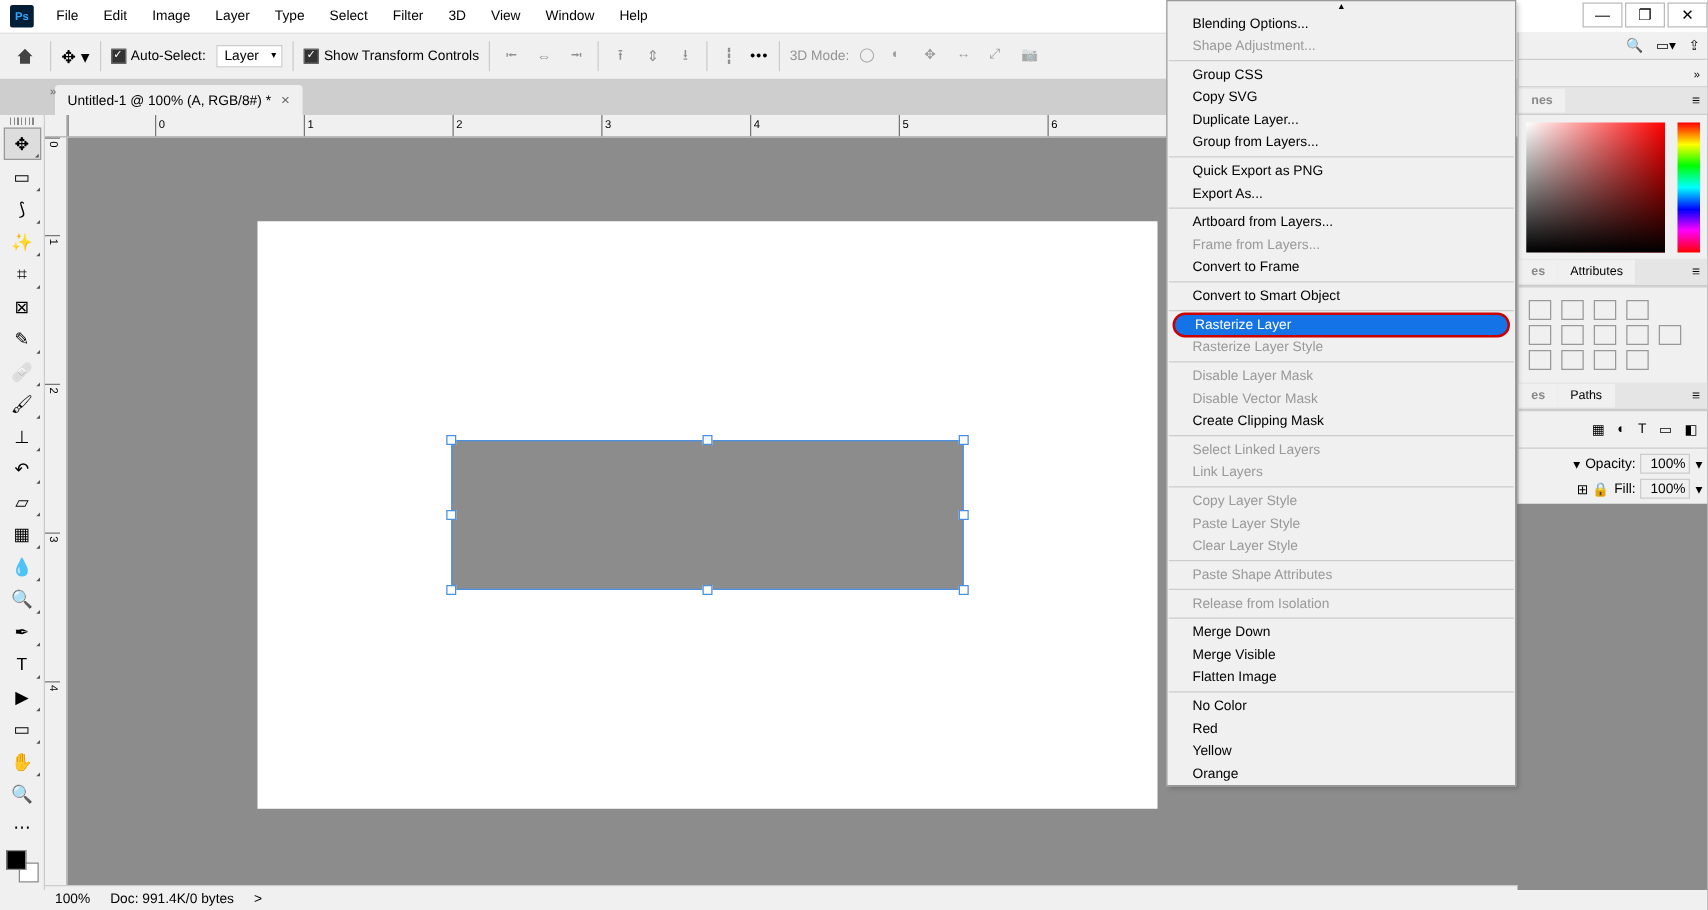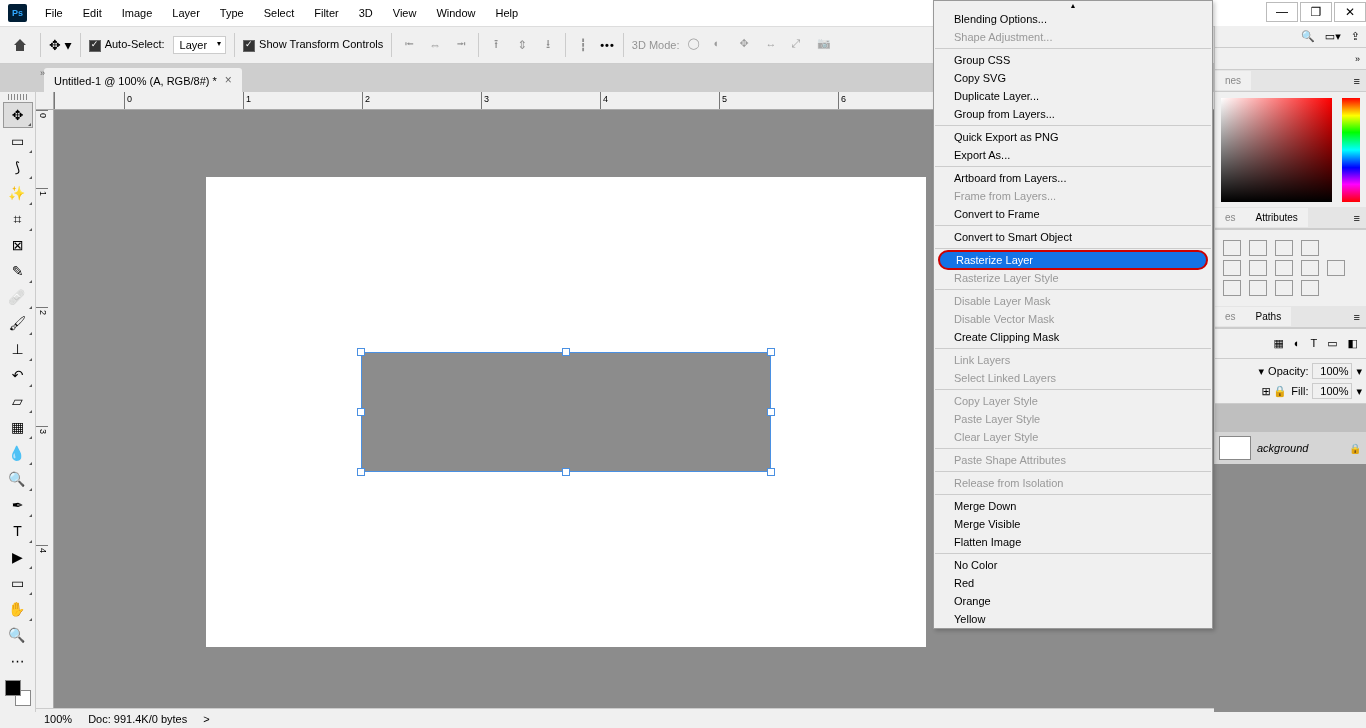--- a/index.html
+++ b/index.html
@@ -53,21 +53,21 @@
 .context-menu { position: absolute; top: 0; left: 933px; width: 280px; background: #f0f0f0; border: 1px solid #999; box-shadow: 2px 2px 4px rgba(0,0,0,0.2); z-index: 100; }
 .ctx-scroll-up { text-align: center; font-size: 7px; padding: 1px; }
 .ctx-item { padding: 3px 20px; cursor: default; }
 .ctx-item.disabled { color: #999; }
 .ctx-item.highlighted { background: #1473e6; color: #fff; border: 2px solid #c00; border-radius: 10px; margin: -1px 4px; padding: 2px 16px; }
 .ctx-sep { height: 1px; background: #ccc; margin: 2px 1px; }
 
 .right-panels { position: absolute; right: 0; top: 26px; width: 152px; background: #f0f0f0; border-left: 1px solid #ccc; }
 .panel-icons-row { height: 22px; border-bottom: 1px solid #ccc; display: flex; justify-content: flex-end; align-items: center; padding: 0 6px; gap: 10px; }
 .panel-tab { padding: 4px 10px; background: #f0f0f0; font-size: 10px; }
-.panel-tab.muted { color: #888; }
+.panel-tab.muted { color: #888; font-weight: bold; }
 .panel-header { display: flex; border-bottom: 1px solid #ccc; background: #e5e5e5; height: 22px; align-items: center; }
 .color-panel { height: 115px; padding: 6px; position: relative; }
 .color-picker { position: absolute; left: 6px; top: 6px; right: 34px; height: 104px; background: linear-gradient(to bottom, rgba(0,0,0,0) 0%, rgba(0,0,0,1) 100%), linear-gradient(to right, #fff 0%, #ff0000 100%); }
 .hue-strip { position: absolute; right: 6px; top: 6px; width: 18px; height: 104px; background: linear-gradient(to bottom, #f00 0%, #ff0 17%, #0f0 33%, #0ff 50%, #00f 67%, #f0f 83%, #f00 100%); }
 .adjust-panel { padding: 6px; border-top: 1px solid #ccc; }
 .adjust-row { display: flex; gap: 8px; margin: 4px 2px; }
 .adj-ico { width: 18px; height: 16px; border: 1px solid #999; }
 .layer-props { padding: 4px; border-top: 1px solid #ccc; display: flex; flex-direction: column; gap: 4px; }
 .layer-prop-row { display: flex; align-items: center; gap: 4px; font-size: 10px; justify-content: flex-end; }
 .small-input { width: 40px; border: 1px solid #ccc; padding: 1px 3px; text-align: right; }
@@ -233,39 +233,39 @@
       <div class="ctx-sep"></div>
       <div class="ctx-item">Convert to Smart Object</div>
       <div class="ctx-sep"></div>
       <div class="ctx-item highlighted">Rasterize Layer</div>
       <div class="ctx-item disabled">Rasterize Layer Style</div>
       <div class="ctx-sep"></div>
       <div class="ctx-item disabled">Disable Layer Mask</div>
       <div class="ctx-item disabled">Disable Vector Mask</div>
       <div class="ctx-item">Create Clipping Mask</div>
       <div class="ctx-sep"></div>
+      <div class="ctx-item disabled">Select Linked Layers</div>
       <div class="ctx-item disabled">Link Layers</div>
-      <div class="ctx-item disabled">Select Linked Layers</div>
       <div class="ctx-sep"></div>
       <div class="ctx-item disabled">Copy Layer Style</div>
       <div class="ctx-item disabled">Paste Layer Style</div>
       <div class="ctx-item disabled">Clear Layer Style</div>
       <div class="ctx-sep"></div>
       <div class="ctx-item disabled">Paste Shape Attributes</div>
       <div class="ctx-sep"></div>
       <div class="ctx-item disabled">Release from Isolation</div>
       <div class="ctx-sep"></div>
       <div class="ctx-item">Merge Down</div>
       <div class="ctx-item">Merge Visible</div>
       <div class="ctx-item">Flatten Image</div>
       <div class="ctx-sep"></div>
       <div class="ctx-item">No Color</div>
       <div class="ctx-item">Red</div>
+      <div class="ctx-item">Yellow</div>
       <div class="ctx-item">Orange</div>
-      <div class="ctx-item">Yellow</div>
     </div>
 </div>
 
 <div class="right-panels">
   <div class="panel-icons-row">
     <span>🔍</span>
     <span>▭▾</span>
     <span>⇪</span>
   </div>
   <div class="panel-icons-row" style="justify-content:flex-end">
@@ -326,27 +326,19 @@
         <span class="small-input">100%</span>
         <span>▾</span>
       </div>
     <div class="layer-prop-row">
         <span>⊞ 🔒</span>
         <span>Fill:</span>
         <span class="small-input">100%</span>
         <span>▾</span>
       </div>
   </div>
-  <div class="layer-list">
-    <div class="layer-row" style="background:#bfbfbf;height:28px"></div>
-    <div class="layer-row">
-      <div class="layer-thumb"></div>
-      <span style="font-style:italic">ackground</span>
-      <span class="lock-ico">🔒</span>
-    </div>
-  </div>
 </div>
 
 <div class="status-bar">
   <span>100%</span>
   <span>Doc: 991.4K/0 bytes</span>
   <span>&gt;</span>
 </div>
 
 </body></html>

